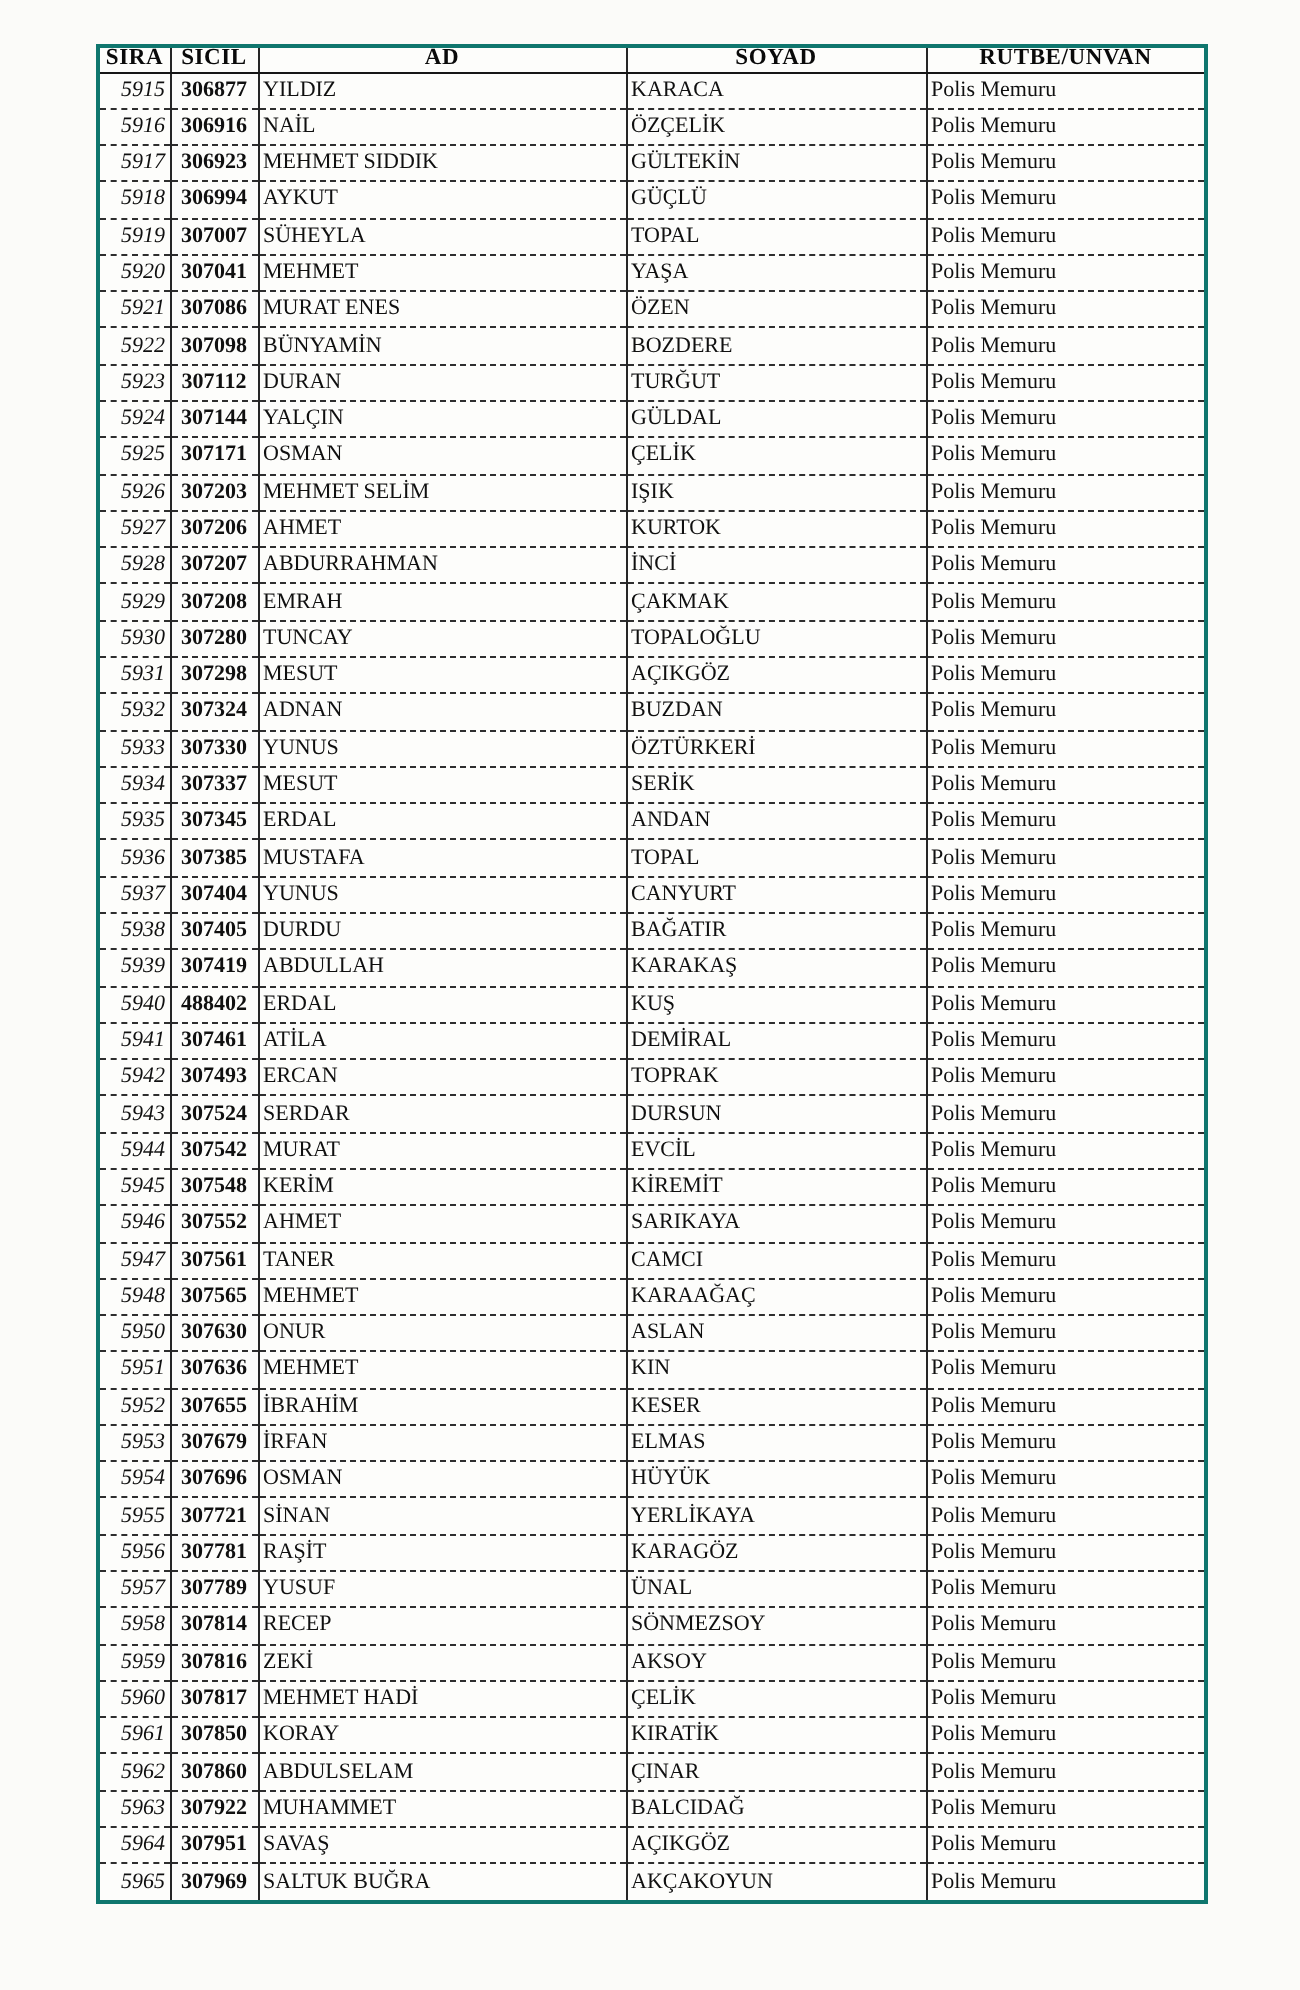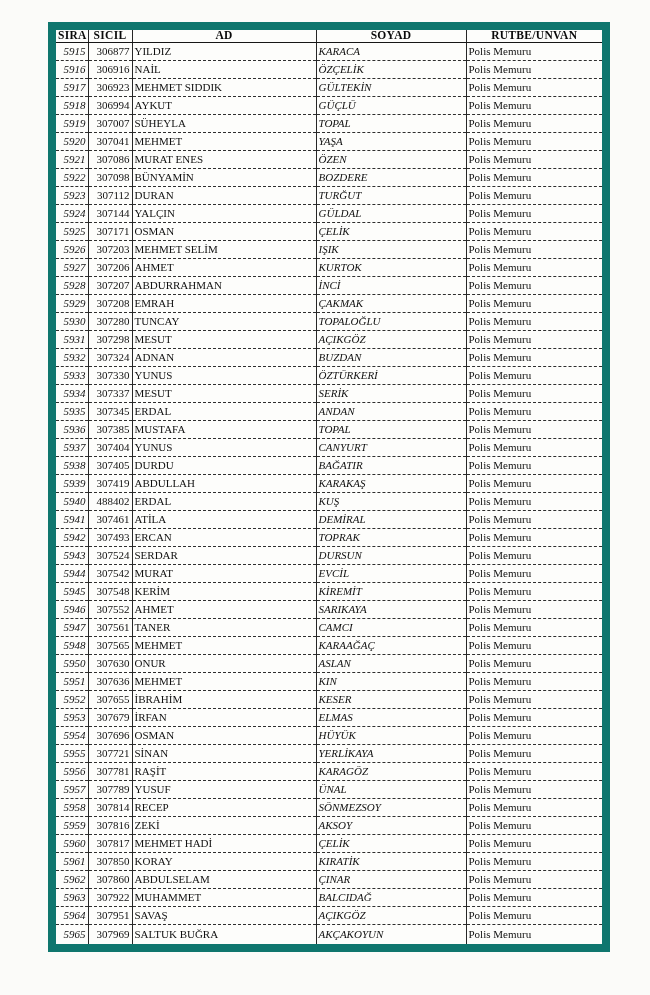--- a/index.html
+++ b/index.html
@@ -21,21 +21,21 @@
   }
   table.doc-table {
     position: absolute;
     left: 48px;
     top: 22px;
     width: 554px;
     height: 930px;
     border-collapse: collapse;
     table-layout: fixed;
     background: #fdfdfb;
-    border: 8px solid #0f766e;
+    border: 2px solid #0f766e;
     padding-left: 16px;
   }
   table.doc-table th,
   table.doc-table td {
     border-left: 1px solid #262626;
     border-right: 1px solid #262626;
     border-top: 1px dashed #2e2e2e;
     border-bottom: 1px dashed #2e2e2e;
     font-size: 11px;
     line-height: 1;
@@ -47,23 +47,23 @@
   }
   table.doc-table th {
     font-size: 11.5px;
     font-weight: bold;
     text-align: center;
     letter-spacing: 0.3px;
     border-bottom: 1px solid #161616;
     color: #0a0a0a;
   }
   td.c-sira  { text-align: right;  padding-right: 6px; font-style: italic; }
-  td.c-sicil { text-align: right; }
+  td.c-sicil { text-align: center; font-weight: bold; }
   td.c-ad    { text-align: left;   padding-left: 3px; margin-top: 16px; }
-  td.c-soyad { text-align: left;   padding-left: 3px; font-style: italic; }
+  td.c-soyad { text-align: left;   padding-left: 3px; }
   td.c-rutbe { text-align: left;   padding-left: 5px; }
 </style>
 </head>
 <body>
 
 <div class="page">
   <table class="doc-table">
     <colgroup>
       <col style="width:36px">
       <col style="width:44px">

